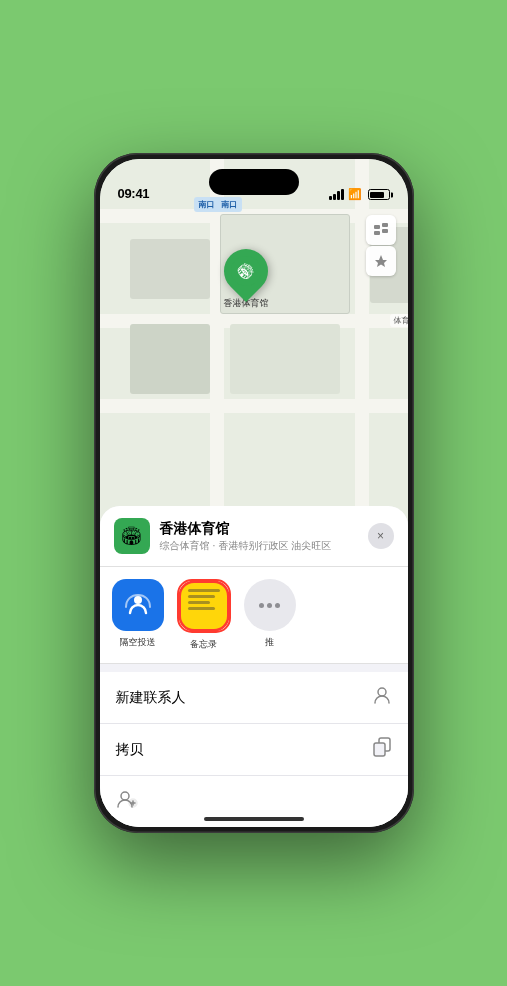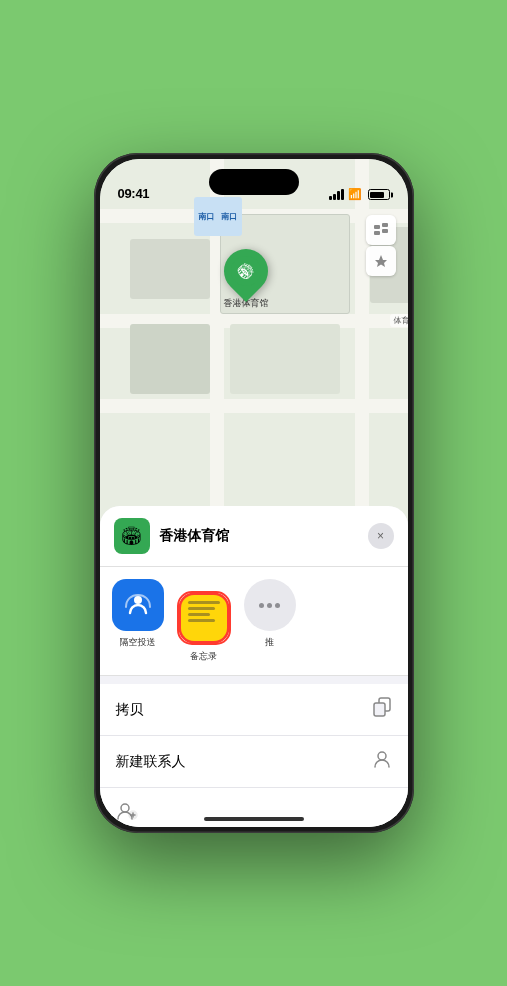--- a/index.html
+++ b/index.html
@@ -262,21 +262,21 @@
 
     
     .road-label {
       position: absolute;
       top: 38px;
       left: 50%;
       transform: translateX(-60px);
       background: #c8e0f4;
       color: #2060a8;
       font-size: 8px;
-      padding: 14px 5px;
+      padding: 2px 5px;
       border-radius: 3px;
       font-weight: 600;
       white-space: nowrap;
     }
 
     
     .bottom-sheet {
       position: absolute;
       bottom: 0;
       left: 0;
@@ -530,20 +530,21 @@
     </div>
 
     <div class="bottom-sheet">
 
       <div class="location-header">
         <div class="location-icon">
           <span class="location-icon-inner">🏟</span>
         </div>
         <div class="location-info">
           <div class="location-name">香港体育馆</div>
+          <div class="location-sub">综合体育馆 · 香港特别行政区 油尖旺区</div>
         </div>
         <div class="close-btn">
           <span>×</span>
         </div>
       </div>
 
       <div class="share-row">
 
         <div class="share-item">
           <div class="share-icon airdrop">
@@ -551,21 +552,21 @@
               <circle cx="14" cy="9" r="4" fill="white"></circle>
               <path d="M6 22c0-4.4 3.6-8 8-8s8 3.6 8 8" stroke="white" stroke-width="2.5" fill="none" stroke-linecap="round"></path>
               <path d="M2 16c0-7.7 5.4-12 12-12s12 4.3 12 12" stroke="white" stroke-width="2" fill="none" stroke-linecap="round" opacity="0.6"></path>
             </svg>
           </div>
           <span class="share-label">隔空投送</span>
         </div>
 
 
 
-        <div class="share-item selected" style="position:relative;margin-top:12px;">
+        <div class="share-item selected" style="position:relative;">
           <div style="padding:2px;border:2px solid #ff3b30;border-radius:15px;">
             <div class="notes-icon-inner">
               <div class="notes-line"></div>
               <div class="notes-line"></div>
               <div class="notes-line"></div>
               <div class="notes-line"></div>
             </div>
           </div>
           <span class="share-label">备忘录</span>
         </div>
@@ -575,34 +576,34 @@
             <div class="more-dot"></div>
             <div class="more-dot"></div>
             <div class="more-dot"></div>
           </div>
           <span class="share-label">推</span>
         </div>
       </div>
 
       <div class="action-list">
         <div class="action-item">
+          <span class="action-label">新建联系人</span>
+          <span class="action-icon">
+            <svg width="20" height="20" viewBox="0 0 20 20" fill="#888">
+              <circle cx="10" cy="7" r="4" fill="none" stroke="#888" stroke-width="1.5"></circle>
+              <path d="M3 18c0-3.9 3.1-7 7-7s7 3.1 7 7" stroke="#888" stroke-width="1.5" fill="none" stroke-linecap="round"></path>
+            </svg>
+          </span>
+        </div>
+        <div class="action-item">
           <span class="action-label">拷贝</span>
           <span class="action-icon">
             <svg width="20" height="20" viewBox="0 0 20 20" fill="#888">
               <rect x="7" y="1" width="11" height="13" rx="2" fill="none" stroke="#888" stroke-width="1.5"></rect>
               <rect x="2" y="6" width="11" height="13" rx="2" fill="#f2f2f7" stroke="#888" stroke-width="1.5"></rect>
-            </svg>
-          </span>
-        </div>
-        <div class="action-item">
-          <span class="action-label">新建联系人</span>
-          <span class="action-icon">
-            <svg width="20" height="20" viewBox="0 0 20 20" fill="#888">
-              <circle cx="10" cy="7" r="4" fill="none" stroke="#888" stroke-width="1.5"></circle>
-              <path d="M3 18c0-3.9 3.1-7 7-7s7 3.1 7 7" stroke="#888" stroke-width="1.5" fill="none" stroke-linecap="round"></path>
             </svg>
           </span>
         </div>
         <div class="action-item">
           <span class="action-icon">
             <svg width="22" height="20" viewBox="0 0 22 20" fill="none">
               <circle cx="9" cy="7" r="4" stroke="#888" stroke-width="1.5"></circle>
               <path d="M2 18c0-3.9 3.1-7 7-7s7 3.1 7 7" stroke="#888" stroke-width="1.5" stroke-linecap="round"></path>
               <circle cx="17" cy="14" r="4" fill="#888" opacity="0.15" stroke="#888" stroke-width="1.5"></circle>
               <line x1="17" y1="12" x2="17" y2="16" stroke="#888" stroke-width="1.5" stroke-linecap="round"></line>

